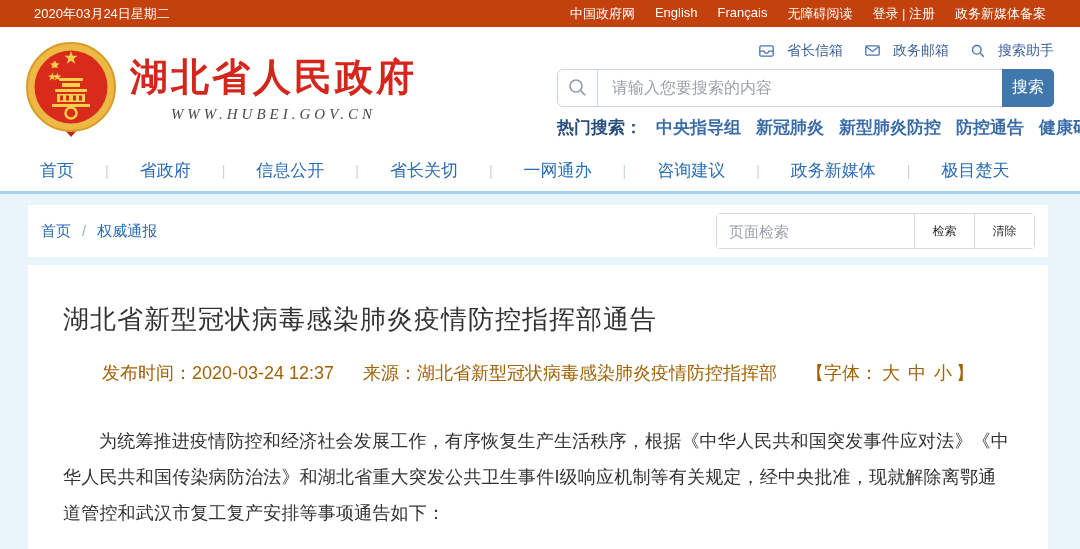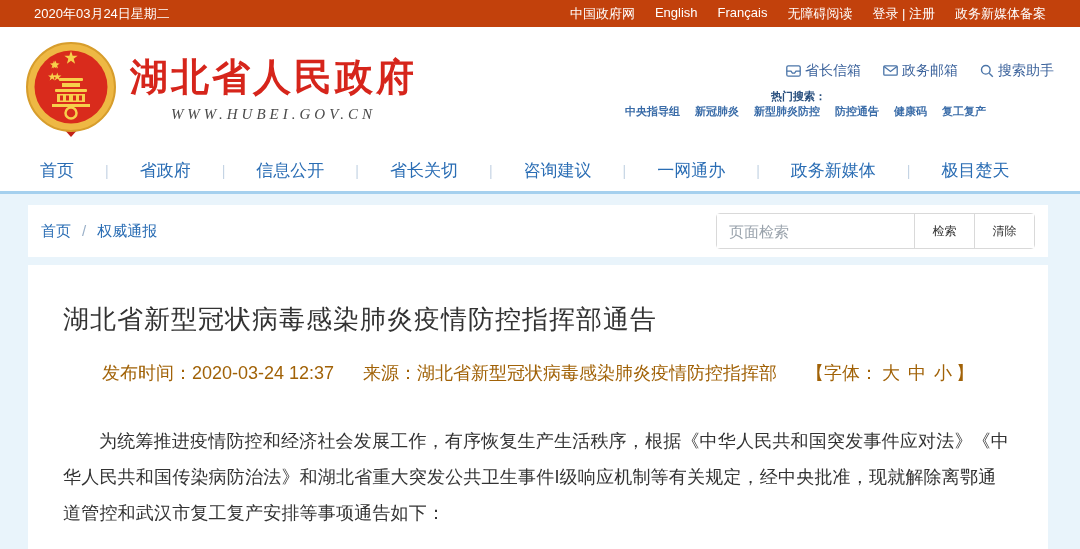--- a/index.html
+++ b/index.html
@@ -14,28 +14,28 @@
 
   
   .header { background:#fff; height:122px; display:flex; justify-content:space-between;
             align-items:center; padding:4px 26px 0 26px; }
   .logo-block { display:flex; align-items:center; gap:14px; cursor:pointer; }
   .site-text .site-name { color:#d6251b; font-size:38px; font-weight:bold; letter-spacing:3px; line-height:1.1;text-align:center; }
   .site-text .site-url  { font-family:"Liberation Serif","DejaVu Serif",serif; color:#4a4a4a;
                           font-size:15px; letter-spacing:4px; margin-top:7px; text-align:center;font-style:italic; }
   .header-right { width:497px; }
   .quick-links { display:flex; justify-content:flex-end; gap:22px; font-size:14px; color:#3c639c; }
-  .quick-link { display:flex; align-items:center; gap:4px; cursor:pointer; }
+  .quick-link { display:flex; align-items:center; gap:13px; cursor:pointer; }
   .searchbar { margin-top:9px; display:flex; height:38px; border:1px solid #c9d6e2; border-radius:6px; background:#fff; }
   .search-iconbox { width:40px; display:flex; align-items:center; justify-content:center; border-right:1px solid #c9d6e2; }
   .searchbar input { flex:1; border:none; outline:none; font-size:16px; padding:0 14px; color:#333; min-width:0; }
   .searchbar input::placeholder { color:#9aa3ac; }
   .search-btn { width:52px; background:#4077ad; color:#fff; font-size:16px; border:none;
                 border-radius:0 5px 5px 0; margin:-1px -1px -1px 0; cursor:pointer; }
-  .hotrow { margin-top:9px; font-size:11px; display:flex; align-items:center;flex-direction:column; }
+  .hotrow { margin-top:9px; font-size:17px; display:flex; align-items:center; }
   .hot-label { color:#274e7d; font-weight:bold; margin-right:14px; white-space:nowrap; }
   .hot-links { display:flex; gap:15px; list-style:none; flex-wrap:nowrap;font-weight:bold; }
   .hot-links li { color:#3a6ca8; cursor:pointer; white-space:nowrap; }
 
   
   .nav { background:#fff; height:45px; border-bottom:3px solid #a5d0ee;
          display:flex; align-items:center; padding:0 40px; list-style:none; }
   .nav-item { color:#2a6db4; font-size:17px; cursor:pointer; white-space:nowrap; }
   .nav-item:not(:first-child)::before { content:"|"; color:#c5d4e4; margin:0 31px; font-size:14px; cursor:default; }
 
@@ -137,42 +137,52 @@
         <span class="icon">
           <svg width="14" height="14" viewBox="0 0 14 14">
               <circle cx="5.8" cy="5.8" r="4.3" fill="none" stroke="#4a74a8" stroke-width="1.4"></circle>
               <line x1="9.2" y1="9.2" x2="12.8" y2="12.8" stroke="#4a74a8" stroke-width="1.4"></line>
             </svg>
         </span>
         <span>搜索助手</span>
       </span>
     </div>
 
+    <div class="searchbar">
+      <span class="search-iconbox icon">
+        <svg width="19" height="19" viewBox="0 0 19 19">
+            <circle cx="8" cy="8" r="6" fill="none" stroke="#8f9aa5" stroke-width="1.6"></circle>
+            <line x1="12.6" y1="12.6" x2="17.2" y2="17.2" stroke="#8f9aa5" stroke-width="1.6"></line>
+          </svg>
+      </span>
+      <input type="text" placeholder="请输入您要搜索的内容" style="">
+      <button class="search-btn">搜索</button>
+    </div>
 
     <div class="hotrow">
       <span class="hot-label">热门搜索：</span>
       <ul class="hot-links">
           <li>中央指导组</li>
           <li>新冠肺炎</li>
           <li>新型肺炎防控</li>
           <li>防控通告</li>
           <li>健康码</li>
           <li>复工复产</li>
         </ul>
     </div>
   </div>
 </div>
 
 <ul class="nav">
     <li class="nav-item">首页</li>
     <li class="nav-item">省政府</li>
     <li class="nav-item">信息公开</li>
     <li class="nav-item">省长关切</li>
+    <li class="nav-item">一网通办</li>
     <li class="nav-item">咨询建议</li>
-    <li class="nav-item">一网通办</li>
     <li class="nav-item">政务新媒体</li>
     <li class="nav-item">极目楚天</li>
   </ul>
 
 <div class="crumb-bar">
   <ul class="breadcrumb">
       <li class="crumb">首页</li>
       <li class="crumb">权威通报</li>
     </ul>
   <div class="page-search">

